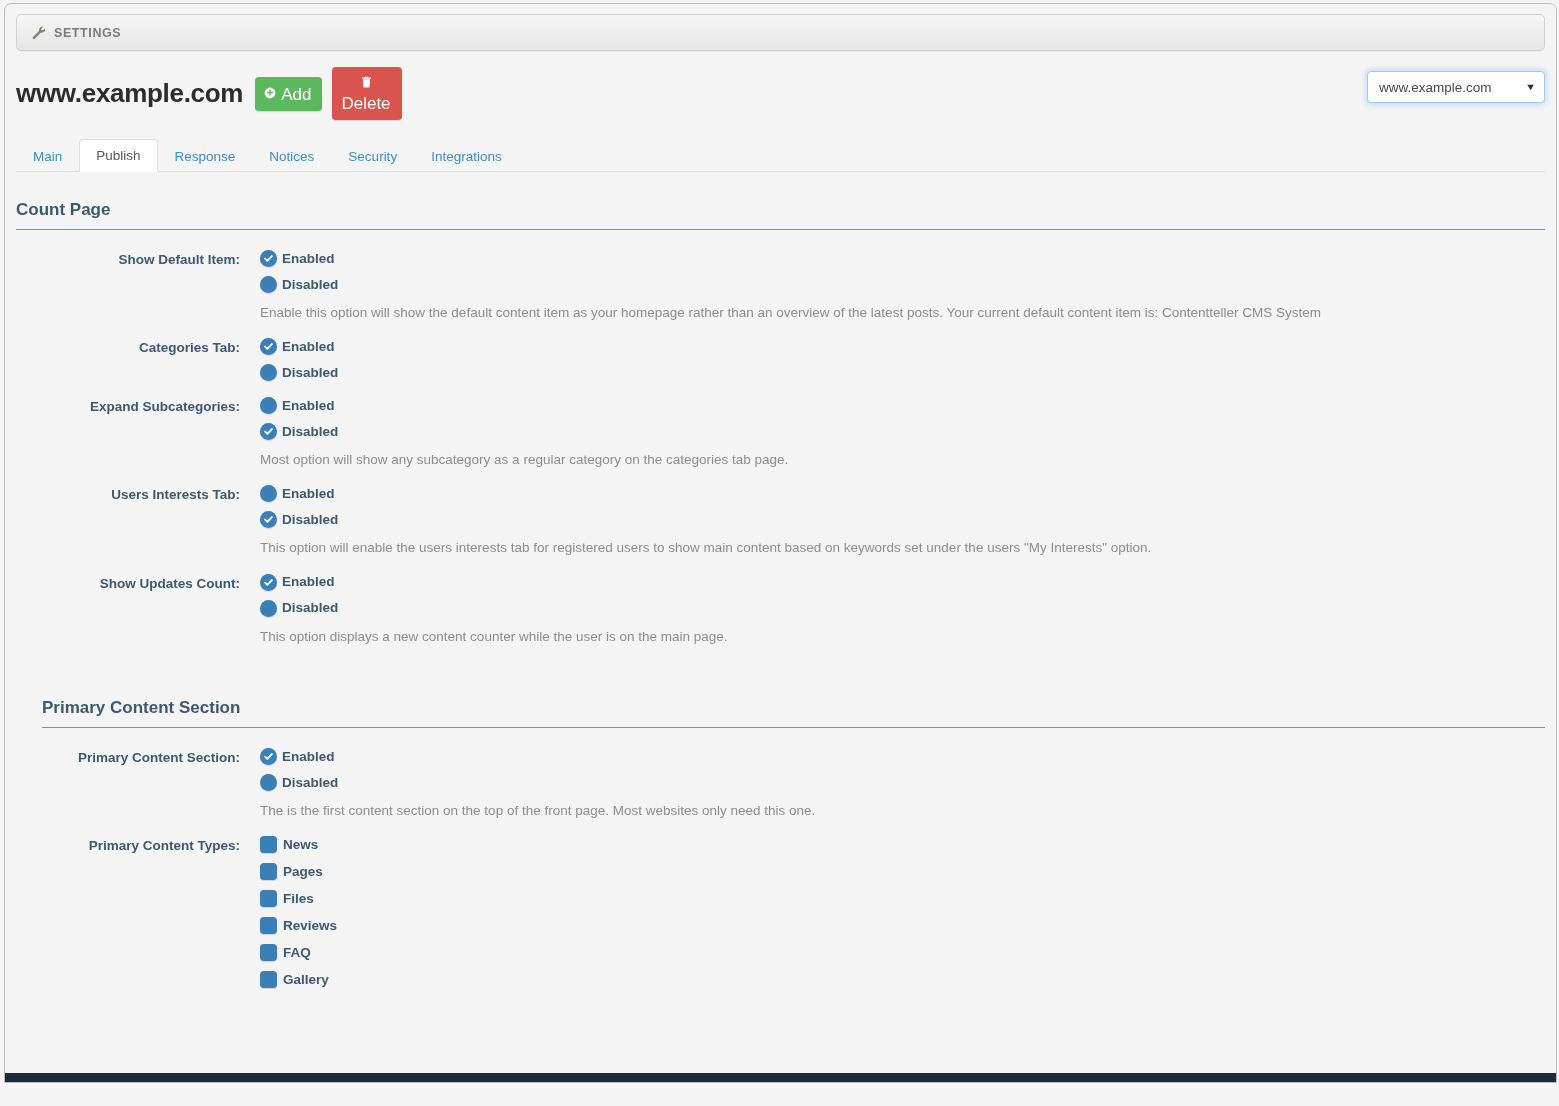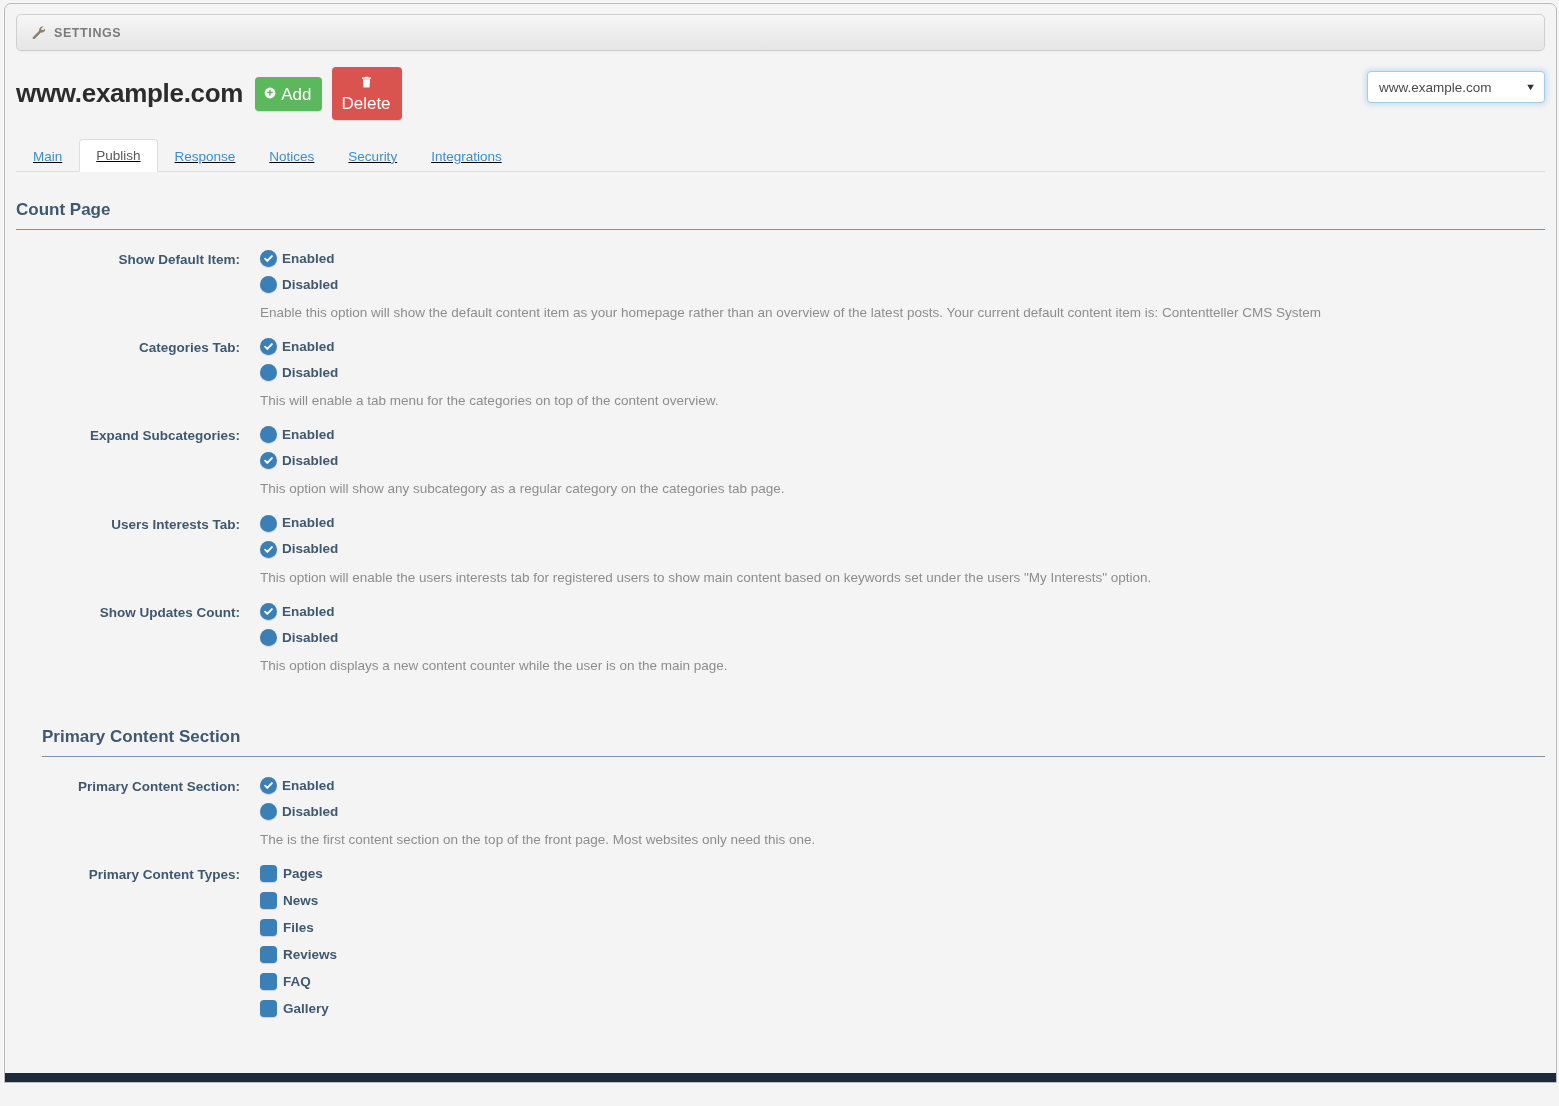--- a/index.html
+++ b/index.html
@@ -139,21 +139,20 @@
   }
 
   
   .tabs {
     margin: 16px 11px 0 11px;
     display: flex;
     align-items: flex-end;
     border-bottom: 1px solid #dddddd;
     position: relative;
     height: 35px;
-    text-decoration: underline;
   }
   .tab {
     font-size: 13.5px;
     color: #3b8ed0;
     padding: 9px 16px 9px 16px;
     cursor: pointer;
     border: 1px solid transparent;
     border-bottom: none;
     border-radius: 4px 4px 0 0;
     line-height: 1;
@@ -339,39 +338,38 @@
                   <svg width="11" height="11" viewBox="0 0 12 12" aria-hidden="true">
                     <path fill="none" stroke="#ffffff" stroke-width="2.1" stroke-linecap="round" stroke-linejoin="round" d="M2.3 6.2 4.7 8.6 9.7 3.4"></path>
                   </svg>
                 </span>
                 <span class="choice-label">Enabled</span>
               </div>
               <div class="choice">
                 <span class="radio"></span>
                 <span class="choice-label">Disabled</span>
               </div>
-              <div class="field-desc">This will enable a tab menu for the categories on top of the content overview.</div>
             </div>
           </div>
           <div class="field-row">
             <div class="field-label">Expand Subcategories:</div>
             <div class="field-body">
               <div class="choice">
                 <span class="radio"></span>
                 <span class="choice-label">Enabled</span>
               </div>
               <div class="choice">
                 <span class="radio">
                   <svg width="11" height="11" viewBox="0 0 12 12" aria-hidden="true">
                     <path fill="none" stroke="#ffffff" stroke-width="2.1" stroke-linecap="round" stroke-linejoin="round" d="M2.3 6.2 4.7 8.6 9.7 3.4"></path>
                   </svg>
                 </span>
                 <span class="choice-label">Disabled</span>
               </div>
-              <div class="field-desc">This option will show any subcategory as a regular category on the categories tab page.</div>
+              <div class="field-desc">Most option will show any subcategory as a regular category on the categories tab page.</div>
             </div>
           </div>
           <div class="field-row">
             <div class="field-label">Users Interests Tab:</div>
             <div class="field-body">
               <div class="choice">
                 <span class="radio"></span>
                 <span class="choice-label">Enabled</span>
               </div>
               <div class="choice">
@@ -420,25 +418,25 @@
                 <span class="choice-label">Disabled</span>
               </div>
               <div class="field-desc">The is the first content section on the top of the front page. Most websites only need this one.</div>
             </div>
           </div>
           <div class="field-row">
             <div class="field-label">Primary Content Types:</div>
             <div class="field-body">
               <div class="checkbox-row">
                 <span class="checkbox"></span>
+                <span class="checkbox-label">News</span>
+              </div>
+              <div class="checkbox-row">
+                <span class="checkbox"></span>
                 <span class="checkbox-label">Pages</span>
-              </div>
-              <div class="checkbox-row">
-                <span class="checkbox"></span>
-                <span class="checkbox-label">News</span>
               </div>
               <div class="checkbox-row">
                 <span class="checkbox"></span>
                 <span class="checkbox-label">Files</span>
               </div>
               <div class="checkbox-row">
                 <span class="checkbox"></span>
                 <span class="checkbox-label">Reviews</span>
               </div>
               <div class="checkbox-row">

